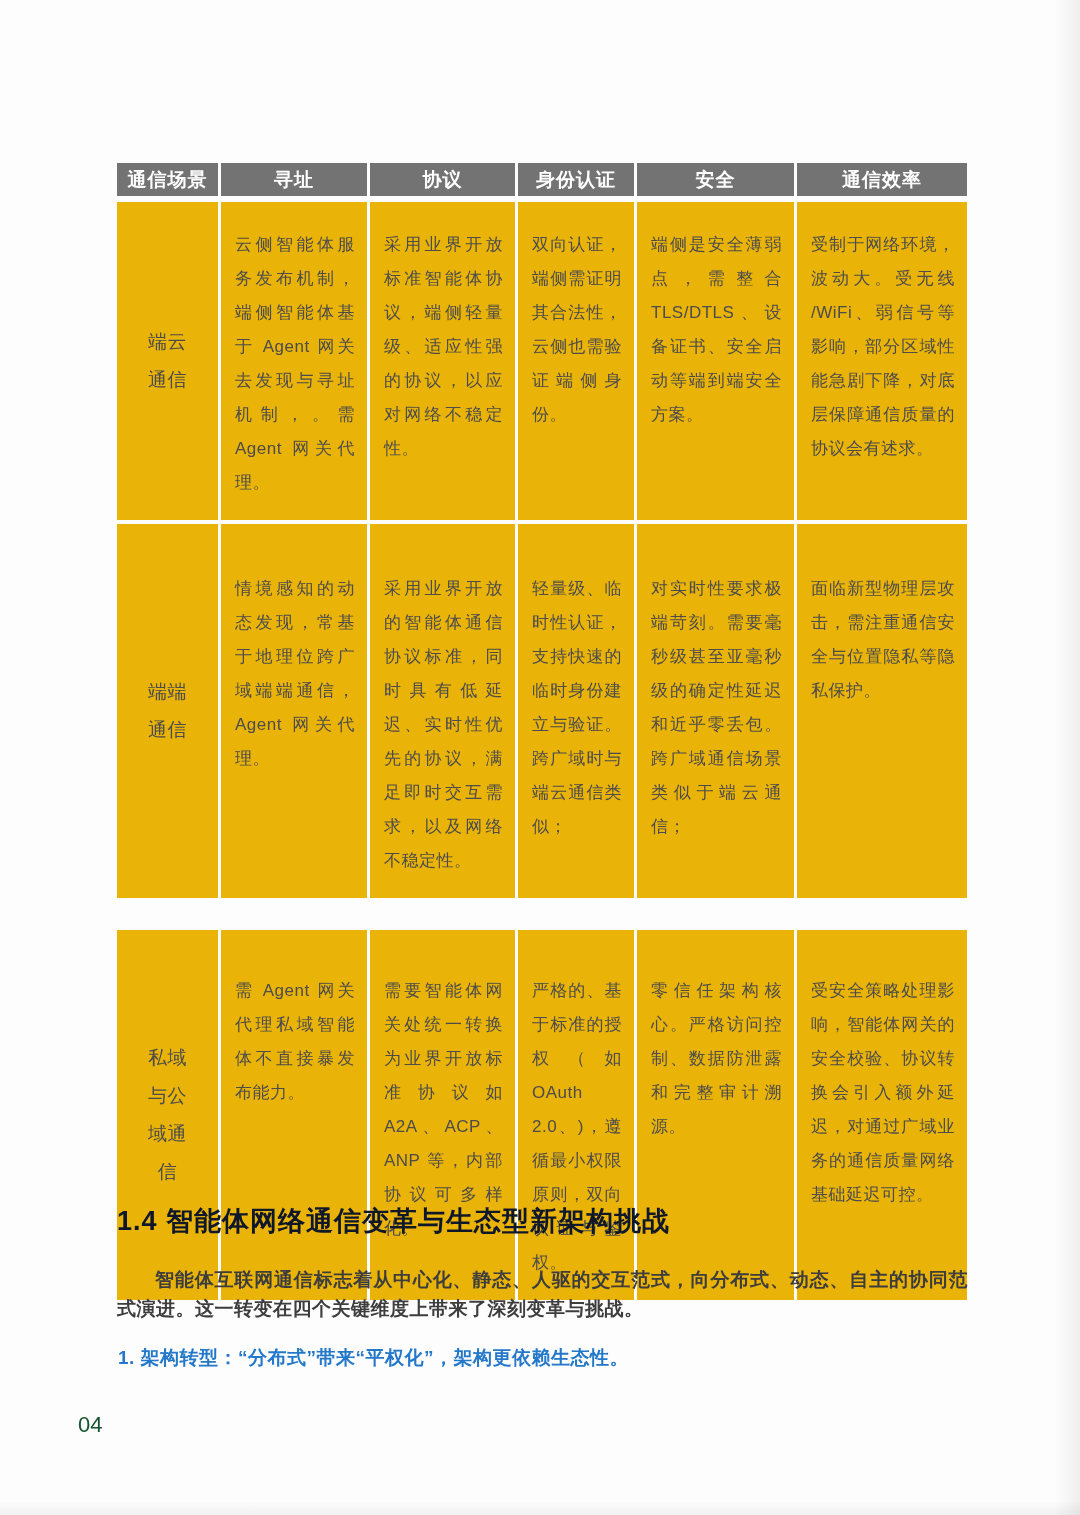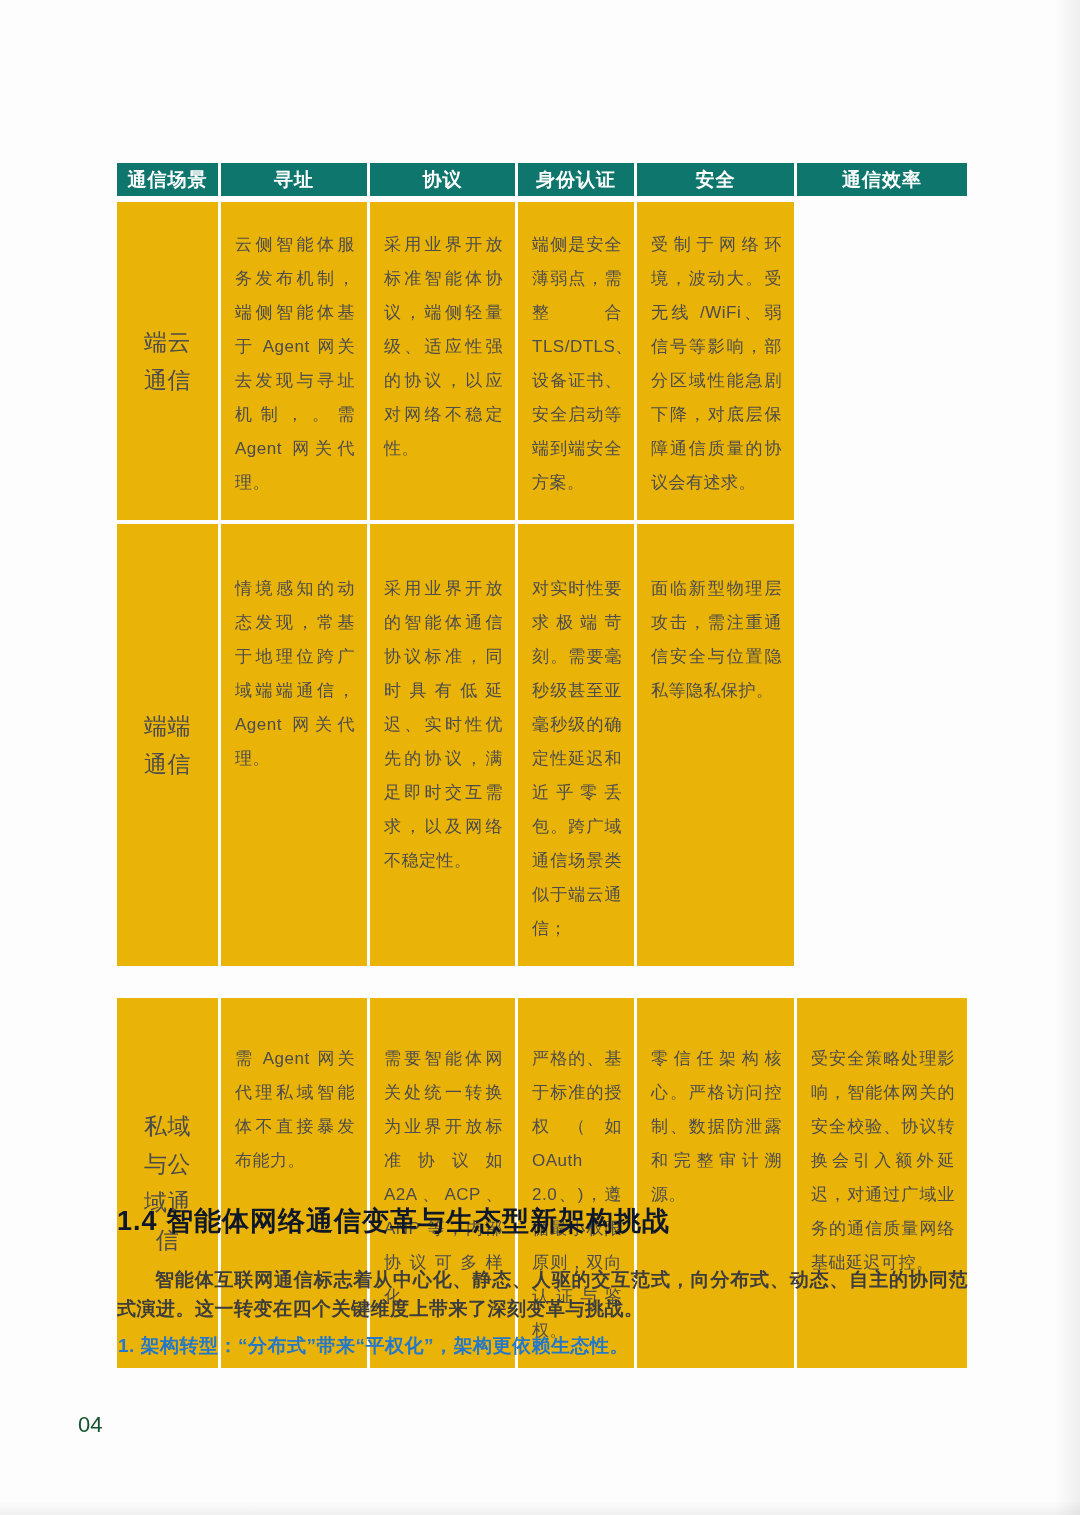--- a/index.html
+++ b/index.html
@@ -40,21 +40,21 @@
   }
   .thead, .trow {
     display: grid;
     grid-template-columns: 101px 146px 145px 116px 157px 170px;
     column-gap: 3px;
   }
   .thead {
     margin-bottom: 6px;
   }
   .th {
-    background: #0f766e;
+    background: #737373;
     color: #ffffff;
     font-weight: bold;
     font-size: 19px;
     height: 33px;
     display: flex;
     align-items: center;
     justify-content: center;
     letter-spacing: 1px;
   }
   .trow { margin-bottom: 4px; }
@@ -73,21 +73,21 @@
   .row-2 .cell { padding-top: 44px; margin-top: 28px; }
   .row-0 { min-height: 288px; }
   .row-1 { min-height: 342px; }
   .row-2 { min-height: 315px; }
   .scenario {
     display: flex;
     align-items: center;
     justify-content: center;
     text-align: center;
     white-space: pre-line;
-    font-size: 23px;
+    font-size: 19px;
     line-height: 38px;
     padding: 1px !important;
     color: #4c4c4c;
   }
 
   .section {
     position: absolute;
     left: 117px;
     top: 1203px;
     width: 851px;
@@ -99,21 +99,21 @@
     margin: 0 0 26px 0;
     letter-spacing: 1px;
   }
   .section-paragraph {
     color: #3d3d3d;
     font-size: 19px;
     line-height: 29px;
     font-weight: 600;
     text-indent: 2em;
     text-align: justify;
-    margin: 0 0 10px 0;
+    margin: 0 0 22px 0;
     letter-spacing: 0.5px;
   }
   .section-subheading {
     color: #2478c9;
     font-size: 19px;
     font-weight: bold;
     margin: 1px;
     letter-spacing: 0.5px;
   }
   .page-number {
@@ -138,29 +138,31 @@
       <div class="th">身份认证</div>
       <div class="th">安全</div>
       <div class="th">通信效率</div>
     </div>
 
     <div class="trow row-0">
       <div class="cell scenario">端云
 通信</div>
       <div class="cell">云侧智能体服务发布机制，端侧智能体基于 Agent 网关去发现与寻址机制，。需 Agent 网关代理。</div>
       <div class="cell">采用业界开放标准智能体协议，端侧轻量级、适应性强的协议，以应对网络不稳定性。</div>
+      <div class="cell">双向认证，端侧需证明其合法性，云侧也需验证端侧身份。</div>
       <div class="cell">端侧是安全薄弱点，需整合 TLS/DTLS、设备证书、安全启动等端到端安全方案。</div>
       <div class="cell">受制于网络环境，波动大。受无线 /WiFi、弱信号等影响，部分区域性能急剧下降，对底层保障通信质量的协议会有述求。</div>
     </div>
 
     <div class="trow row-1">
       <div class="cell scenario">端端
 通信</div>
       <div class="cell">情境感知的动态发现，常基于地理位跨广域端端通信，Agent 网关代理。</div>
       <div class="cell">采用业界开放的智能体通信协议标准，同时具有低延迟、实时性优先的协议，满足即时交互需求，以及网络不稳定性。</div>
+      <div class="cell">轻量级、临时性认证，支持快速的临时身份建立与验证。跨广域时与端云通信类似；</div>
       <div class="cell">对实时性要求极端苛刻。需要毫秒级甚至亚毫秒级的确定性延迟和近乎零丢包。跨广域通信场景类似于端云通信；</div>
       <div class="cell">面临新型物理层攻击，需注重通信安全与位置隐私等隐私保护。</div>
     </div>
 
     <div class="trow row-2">
       <div class="cell scenario">私域
 与公
 域通
 信</div>
       <div class="cell">需 Agent 网关代理私域智能体不直接暴发布能力。</div>

